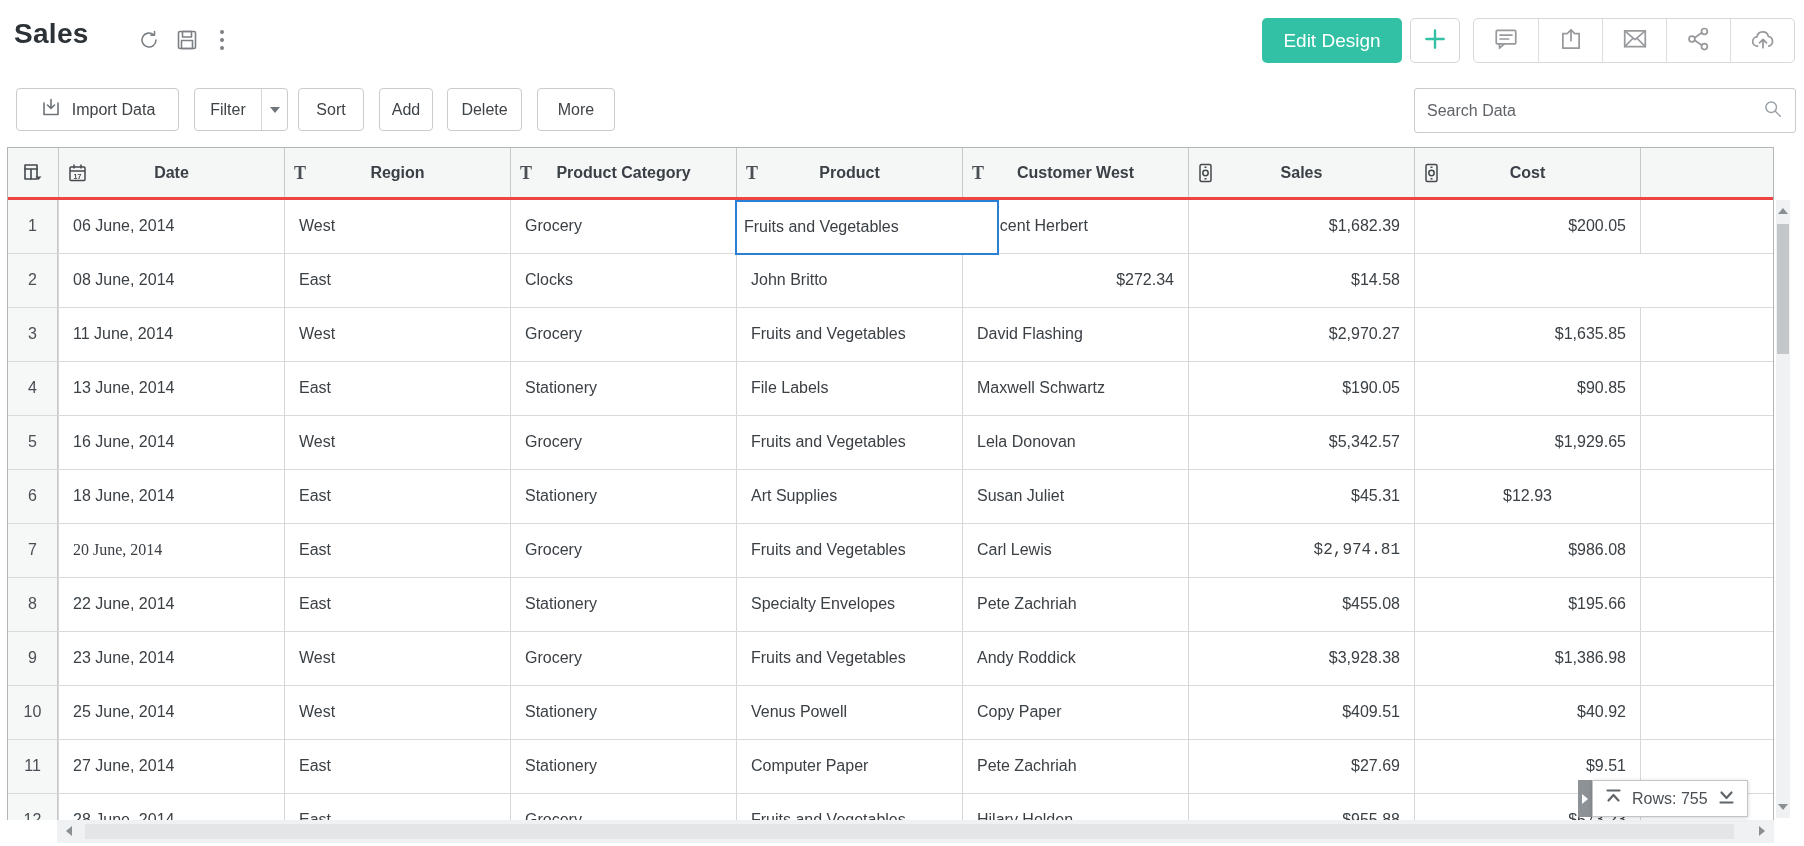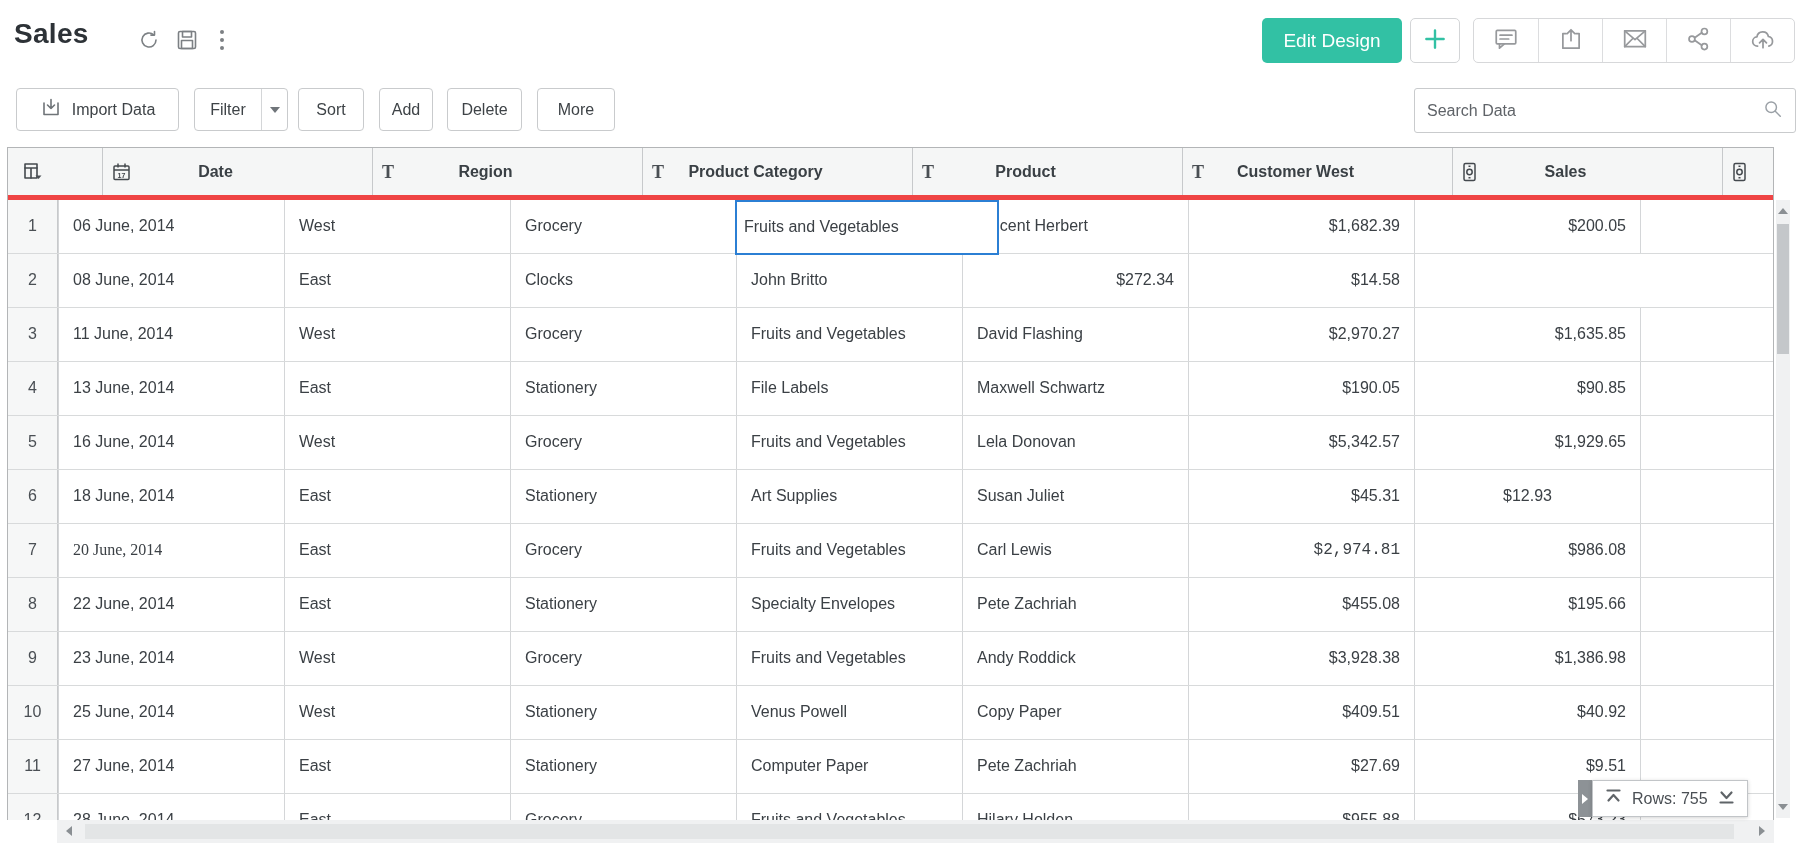--- a/index.html
+++ b/index.html
@@ -42,21 +42,21 @@
   .search-box { position:absolute; left:1414px; top:88px; width:382px; height:45px; border:1px solid #c9cbcd; border-radius:3px;
     background:#fff; display:flex; align-items:center; }
   .search-box input { flex:1; border:none; outline:none; font-size:16px; color:#3e4347; padding:0 12px;
     font-family:"Liberation Sans", sans-serif; background:transparent; }
   .search-box input::placeholder { color:#5f6368; opacity:1; }
   .search-box svg { width:20px; height:20px; margin-right:12px; flex:0 0 auto; }
 
   
   #table { position:absolute; left:7px; top:147px; width:1767px; height:673px; border:1px solid #b3b5b7; border-bottom:none;
     overflow:hidden; background:#fff; }
-  .hrow { display:flex; height:52px; background:#f5f6f6; border-bottom:5px solid #ef4444;gap:44px; }
+  .hrow { display:flex; height:52px; background:#f5f6f6; border-bottom:3px solid #ef4444; }
   .hcell { position:relative; display:flex; align-items:center; justify-content:center; font-size:16px; font-weight:700; color:#3a4045; flex:0 0 auto; }
   .hcell + .hcell { border-left:1px solid #c7c9cb; }
   .hcell .htype { position:absolute; left:9px; top:50%; transform:translateY(-50%); display:flex; align-items:center; }
   .hcell .t-glyph { font-family:"Liberation Serif", serif; font-size:18px; color:#4a4f54; }
   .drow { display:flex; height:54px; border-bottom:1px solid #d8dadb; background:#fff; }
   .dcell { flex:0 0 auto; font-size:16px; color:#3b4045; line-height:52px; padding:0 14px; white-space:nowrap; overflow:hidden; }
   .dcell + .dcell { border-left:1px solid #d4d6d8; }
   .dcell.num { background:#f6f7f7; color:#4a4f54; text-align:center; padding:0; border-right:1px solid #c7c9cb; }
   .dcell.right { text-align:right; }
   #sel-overlay { position:absolute; left:727px; top:52px; width:264px; height:55px; background:#fff;

